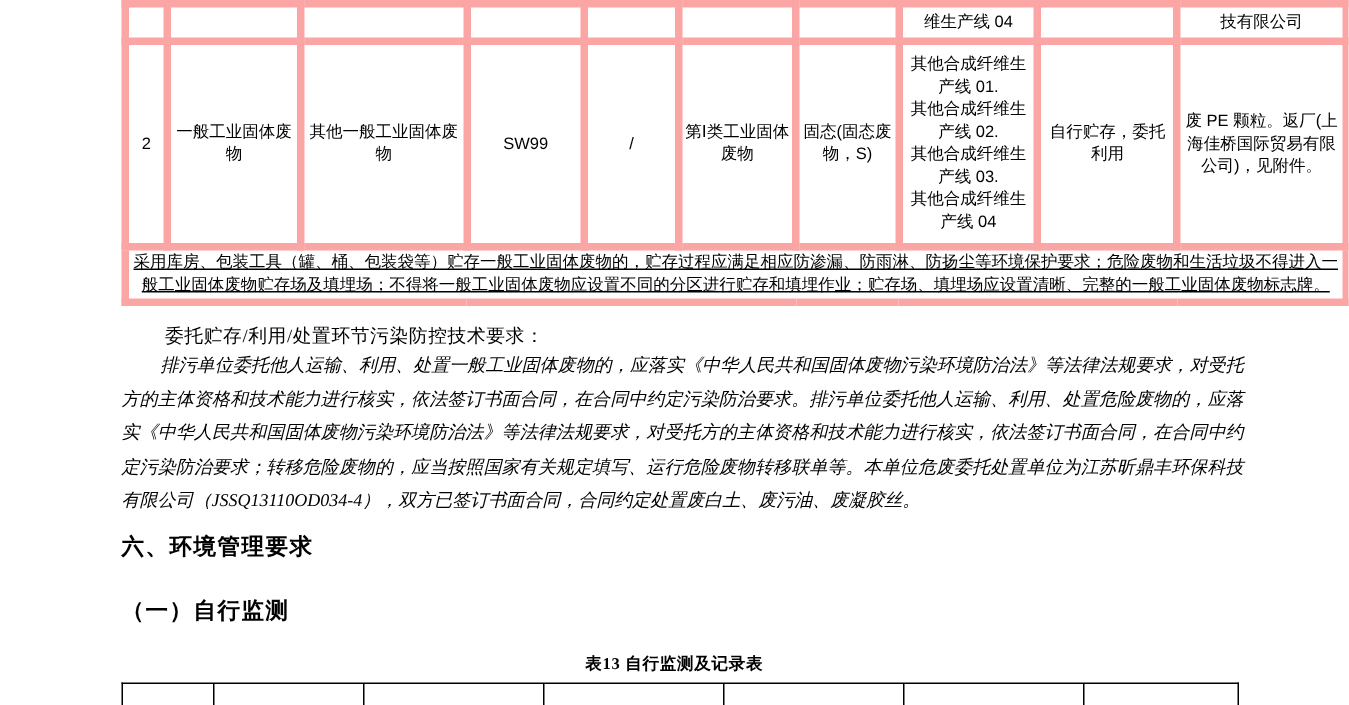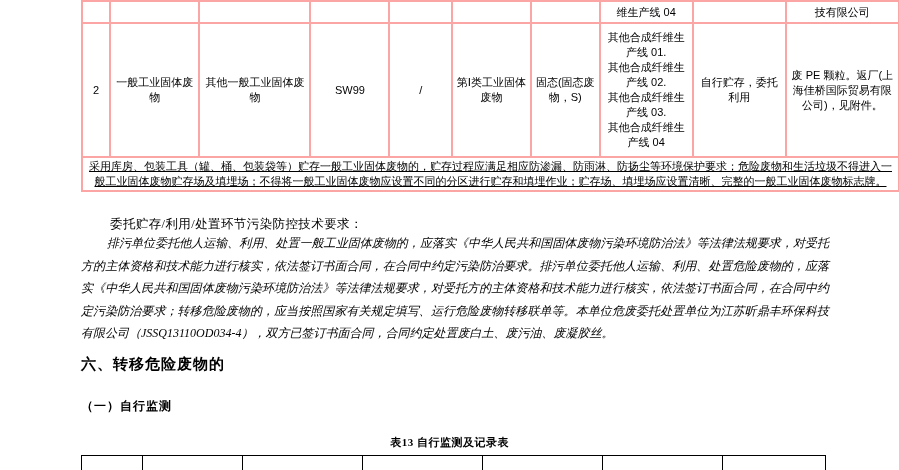--- a/index.html
+++ b/index.html
@@ -27,21 +27,21 @@
     left: 81px;
     top: 0px;
     width: 819px;
   }
   table.main {
     border-collapse: collapse;
     width: 819px;
     table-layout: fixed;
   }
   table.main td {
-    border: 2px solid #fca5a5;
+    border: 5px solid #fca5a5;
     font-size: 11px;
     line-height: 15px;
     text-align: center;
     vertical-align: middle;
     padding: 1px 2px;
     word-break: break-all;
   }
   .cell-multiline {
     white-space: pre-line;
   }
@@ -93,21 +93,21 @@
     top: 355px;
     font-size: 15px;
     font-weight: bold;
     font-family: "Liberation Serif", serif;
     letter-spacing: 1px;
   }
   .heading-2 {
     position: absolute;
     left: 81px;
     top: 398px;
-    font-size: 12px;
+    font-size: 15px;
     font-weight: bold;
     font-family: "Liberation Serif", serif;
     letter-spacing: 1px;
     text-align: center;
   }
   .table-caption {
     position: absolute;
     left: 0;
     top: 435px;
     width: 899px;
@@ -186,21 +186,21 @@
         <td class="note-cell" colspan="10">采用库房、包装工具（罐、桶、包装袋等）贮存一般工业固体废物的，贮存过程应满足相应防渗漏、防雨淋、防扬尘等环境保护要求；危险废物和生活垃圾不得进入一般工业固体废物贮存场及填埋场；不得将一般工业固体废物应设置不同的分区进行贮存和填埋作业；贮存场、填埋场应设置清晰、完整的一般工业固体废物标志牌。</td>
       </tr>
     </tbody>
       </table>
   </div>
 
   <div class="para-title">委托贮存/利用/处置环节污染防控技术要求：</div>
 
   <div class="para-body">排污单位委托他人运输、利用、处置一般工业固体废物的，应落实《中华人民共和国固体废物污染环境防治法》等法律法规要求，对受托方的主体资格和技术能力进行核实，依法签订书面合同，在合同中约定污染防治要求。排污单位委托他人运输、利用、处置危险废物的，应落实《中华人民共和国固体废物污染环境防治法》等法律法规要求，对受托方的主体资格和技术能力进行核实，依法签订书面合同，在合同中约定污染防治要求；转移危险废物的，应当按照国家有关规定填写、运行危险废物转移联单等。本单位危废委托处置单位为江苏昕鼎丰环保科技有限公司（JSSQ13110OD034-4），双方已签订书面合同，合同约定处置废白土、废污油、废凝胶丝。</div>
 
-  <div class="heading-1">六、转移危险废物的</div>
+  <div class="heading-1">六、环境管理要求</div>
 
   <div class="heading-2">（一）自行监测</div>
 
   <div class="table-caption">表13 自行监测及记录表</div>
 
   <div class="bottom-tbl">
     <div class="divider" style="left:60px"></div>
     <div class="divider" style="left:160px"></div>
     <div class="divider" style="left:280px"></div>
     <div class="divider" style="left:400px"></div>

